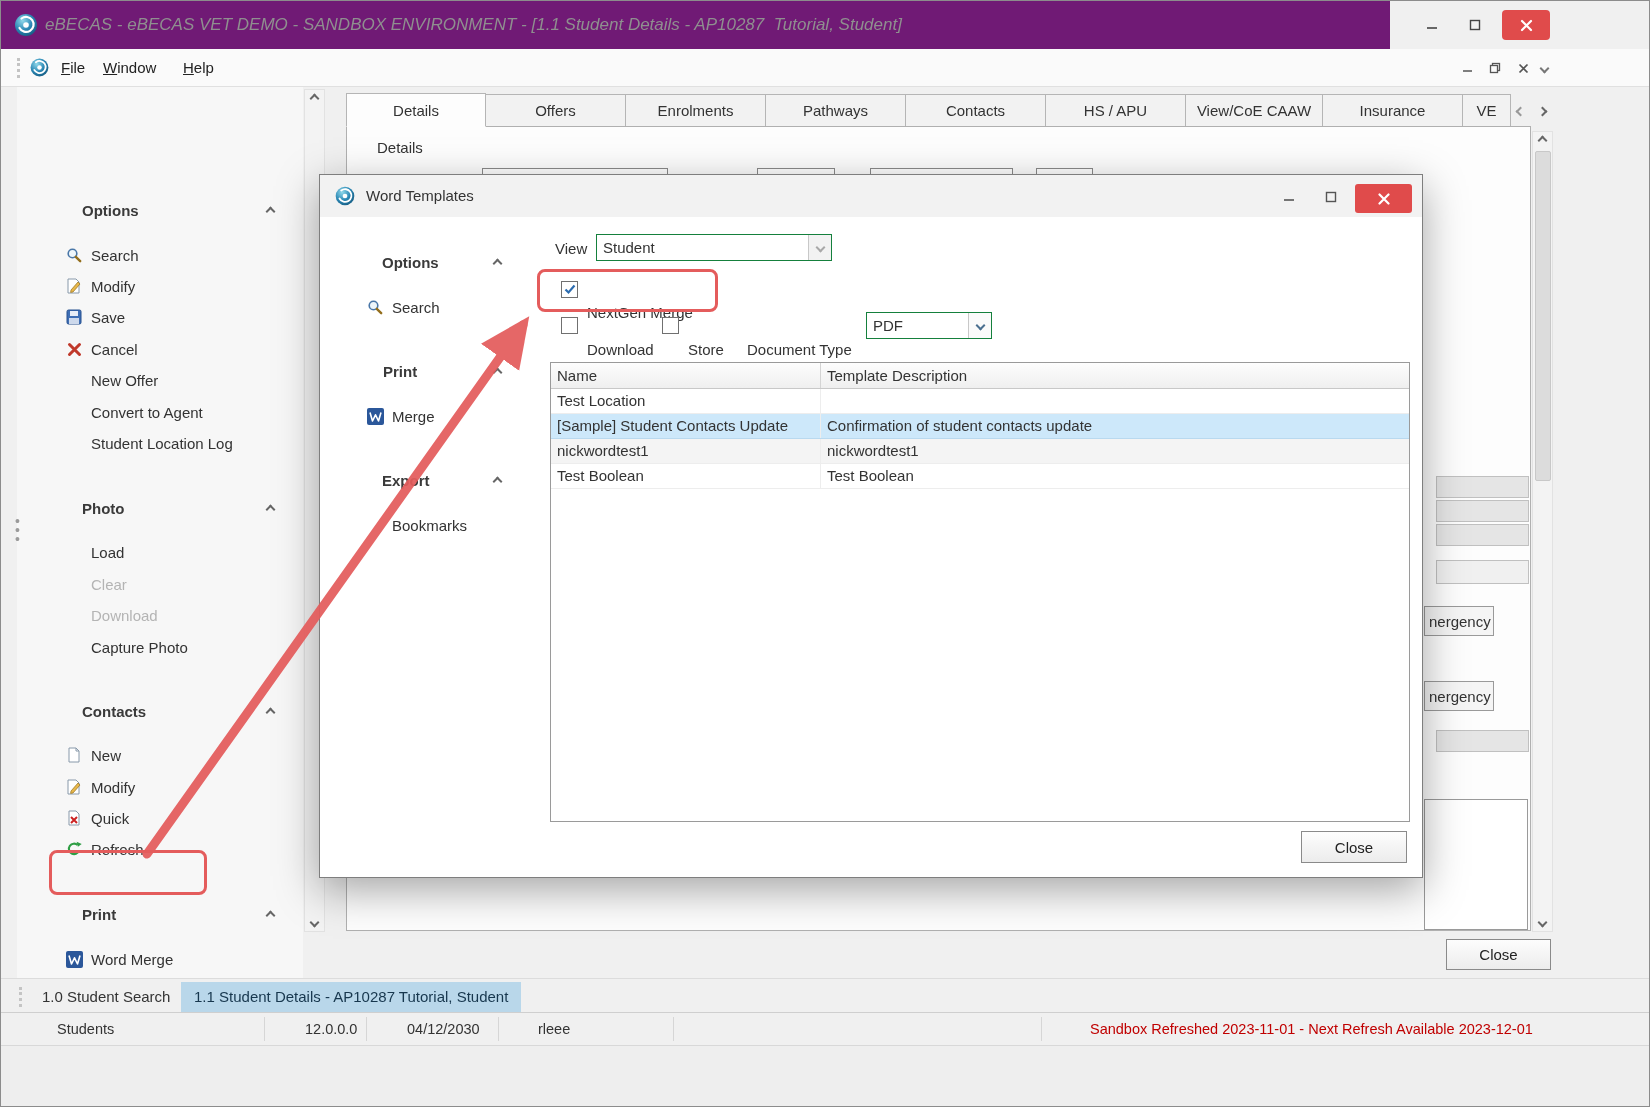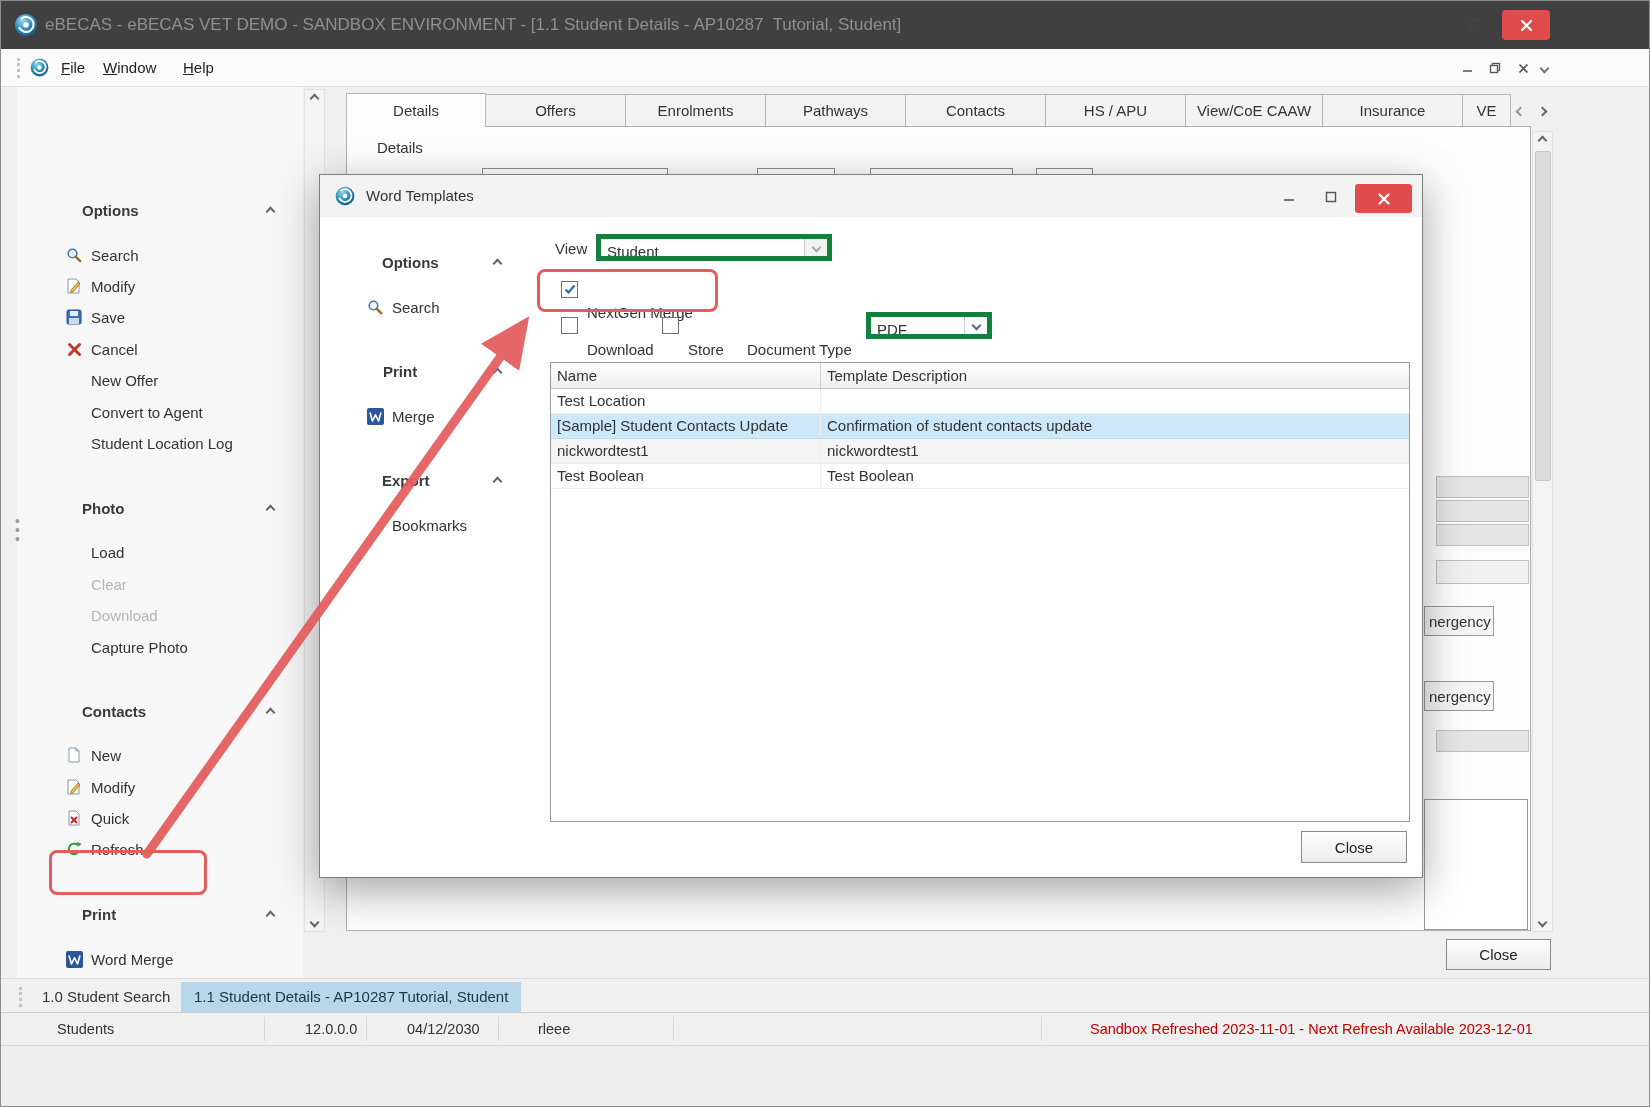--- a/index.html
+++ b/index.html
@@ -2,21 +2,21 @@
 <html style="--annotation-red: #e45c5c; --close-button-red: #e04b4b; --selected-row-blue: #cde8fa; --active-tab-blue: #b9d7ea; --status-warning-red: #c00000; --word-icon-blue: #2b579a;"><head>
 <meta charset="utf-8">
 <style>
   * { box-sizing: border-box; margin: 0; padding: 0; }
   body { margin: 0; background: #d8d8d8; font-family: "Liberation Sans", "DejaVu Sans", sans-serif; }
   .app { position: relative; width: 1650px; height: 1107px; background: #f0f0f0;
          border: 1px solid #8c8c8c; overflow: hidden; font-size: 15px; color: #333; }
   .abs { position: absolute; }
 
   
-  .titlebar { left:0; top:0; width:1650px; height:48px; background:#404040; }
+  .titlebar { left:0; top:0; width:1389px; height:48px; background:#701a75;font-style:italic; }
   .win-title { position:absolute; left:44px; top:0; line-height:48px; font-size:17px; color:#8f8f8f; white-space:pre; }
   .cap-btn { position:absolute; top:9px; width:40px; height:30px; display:flex; align-items:center; justify-content:center; }
   .close-main { background: var(--close-button-red,#e04b4b); border-radius:4px; width:48px; }
 
   
   .menubar { left:0; top:48px; width:1650px; height:38px; background:#fafafa; border-bottom:1px solid #e0e0e0; }
   .grip { position:absolute; border-left:3px dotted #c4c4c4; height:20px; }
   .menu-item { display:inline-block; position:absolute; top:0; line-height:38px; padding:0 6px; color:#222; cursor:default; }
   .menu-item::first-letter { text-decoration: underline; }
   .mdi-btn { position:absolute; top:10px; width:22px; height:18px; display:flex; align-items:center; justify-content:center; }
@@ -57,21 +57,21 @@
   .btn { background: linear-gradient(#fdfdfd,#ececec); border:1px solid #8a8a8a; color:#222;
          display:flex; align-items:center; justify-content:center; font-size:15px; cursor:default; }
 
   
   .dialog { left:318px; top:173px; width:1104px; height:704px; background:#fff; border:1px solid #7e7e7e;
             box-shadow: 0 12px 40px rgba(0,0,0,.35); z-index:20; }
   .dlg-title { position:absolute; left:0; top:0; width:100%; height:42px; background:#f2f2f2; }
   .dlg-title-text { position:absolute; left:46px; line-height:42px; color:#333; }
   .dlg-close { position:absolute; top:9px; width:57px; height:29px; background:var(--close-button-red,#e04b4b);
                border-radius:3px; display:flex; align-items:center; justify-content:center; }
-  .combo { position:absolute; background:#fff; border:5px solid #15803d; display:flex; align-items:stretch; }
+  .combo { position:absolute; background:#fff; border:1px solid #15803d; display:flex; align-items:stretch; }
   .combo .combo-val { flex:1; line-height:25px; padding-left:6px; overflow:hidden; white-space:nowrap; }
   .combo .combo-btn { width:23px; border-left:1px solid #c8c8c8; background:#f2f2f2; display:flex; align-items:center; justify-content:center; }
   .combo .combo-btn.enabled { background:#fafafa; }
   .cb { position:absolute; width:17px; height:17px; background:#fff; border:1px solid #707070;
         display:flex; align-items:center; justify-content:center; }
   .cb-label { position:absolute; line-height:20px;margin-top:24px; }
 
   .wt-table { position:absolute; left:230px; top:187px; width:860px; height:460px; background:#fff; border:1px solid #9a9a9a; overflow:hidden; }
   .wt-hrow { display:flex; height:26px; background:linear-gradient(#fdfdfd,#efefef); border-bottom:1px solid #c8c8c8; }
   .wt-hcell { padding-left:6px; line-height:25px; border-right:1px solid #d4d4d4; overflow:hidden; white-space:nowrap; }

